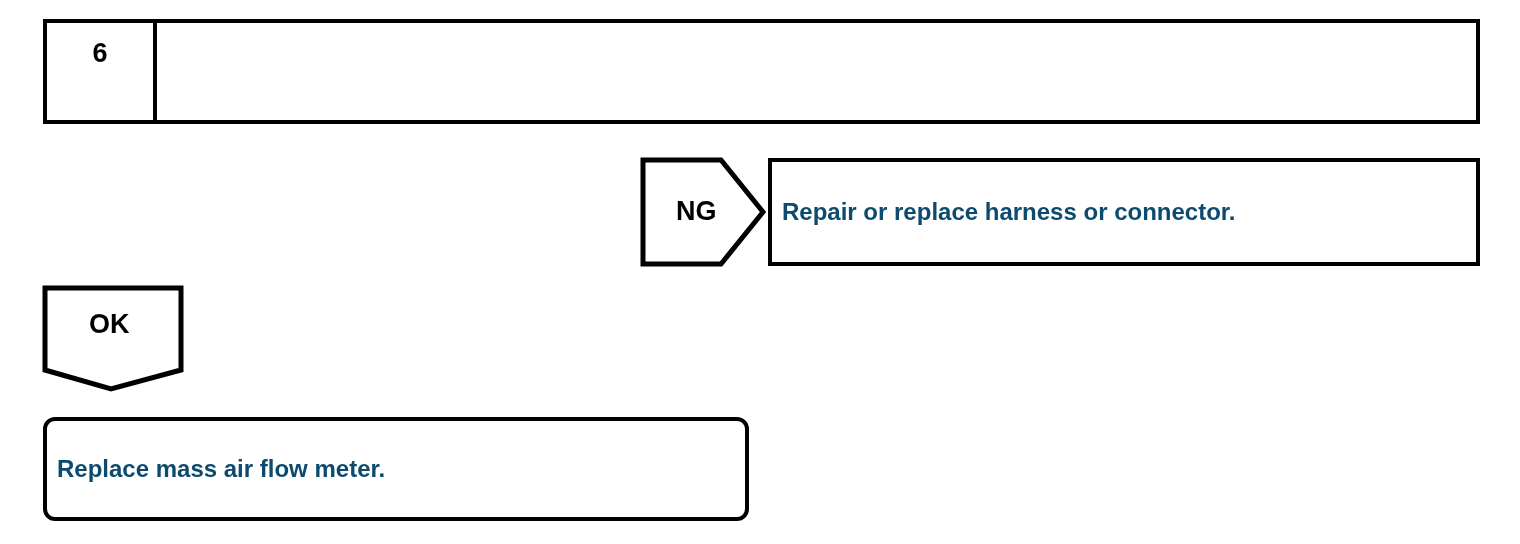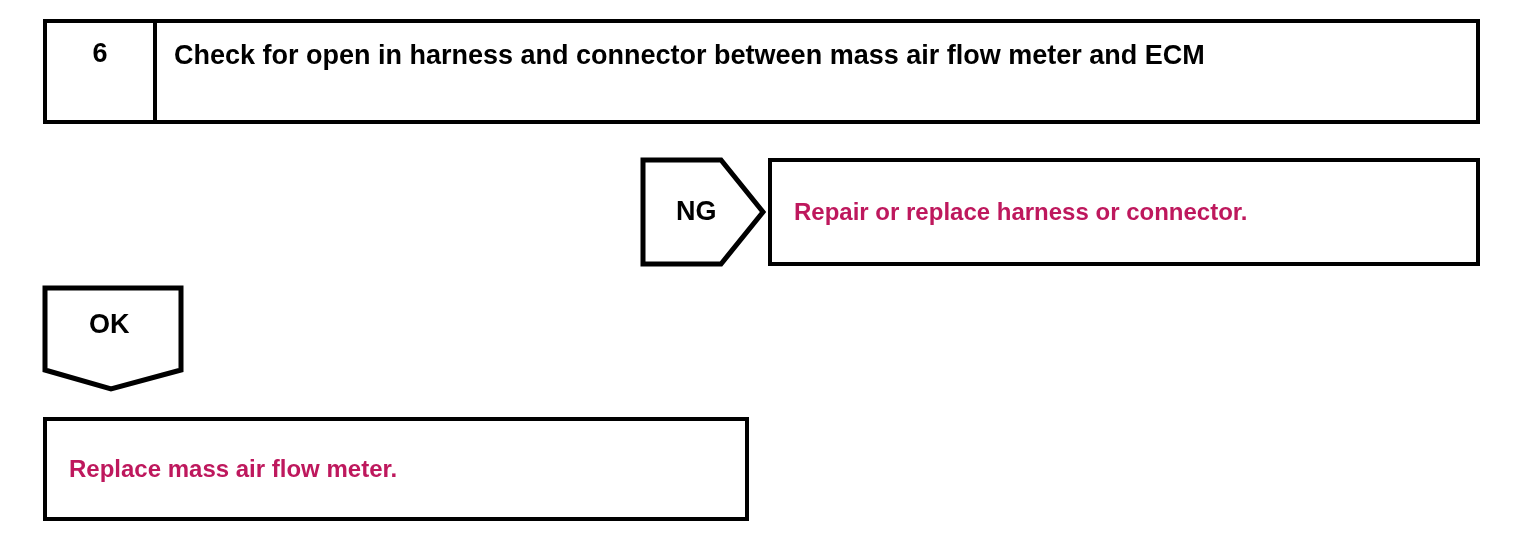--- a/index.html
+++ b/index.html
@@ -69,36 +69,37 @@
     position: absolute;
     box-sizing: border-box;
     border: 4px solid #000000;
     background: #ffffff;
     display: flex;
     align-items: center;
   }
   .result-box .text {
     font-size: 24px;
     font-weight: bold;
-    color: #be185d;
+    color: #0c4a6e;
     line-height: 1.15;
     white-space: nowrap;
-    padding-left: 22px;
+    padding-left: 10px;
   }
   #ng-result-box {
     left: 768px;
     top: 158px;
     width: 712px;
     height: 108px;
   }
   #ok-result-box {
     left: 43px;
     top: 417px;
     width: 706px;
     height: 104px;
+    border-radius: 12px;
   }
 
   
   .arrow-shape {
     position: absolute;
   }
   .arrow-shape svg {
     display: block;
   }
   .arrow-label {
@@ -134,23 +135,20 @@
 </style>
 </head>
 <body>
 
 <div id="page">
 
   <div class="step-box">
     <div class="step-number-cell">
       <span class="num">6</span>
     </div>
-    <div class="step-title-cell">
-      <span class="title">Check for open in harness and connector between mass air flow meter and ECM</span>
-    </div>
   </div>
 
   <div class="arrow-shape" id="ng-arrow">
     <svg width="128" height="112" viewBox="0 0 128 112" xmlns="http://www.w3.org/2000/svg">
       <polygon points="4,4 82,4 124,56 82,108 4,108" fill="#ffffff" stroke="#000000" stroke-width="5" stroke-linejoin="miter"></polygon>
     </svg>
   </div>
   <span class="arrow-label" id="ng-arrow-label">NG</span>
 
   <div class="result-box" id="ng-result-box">

